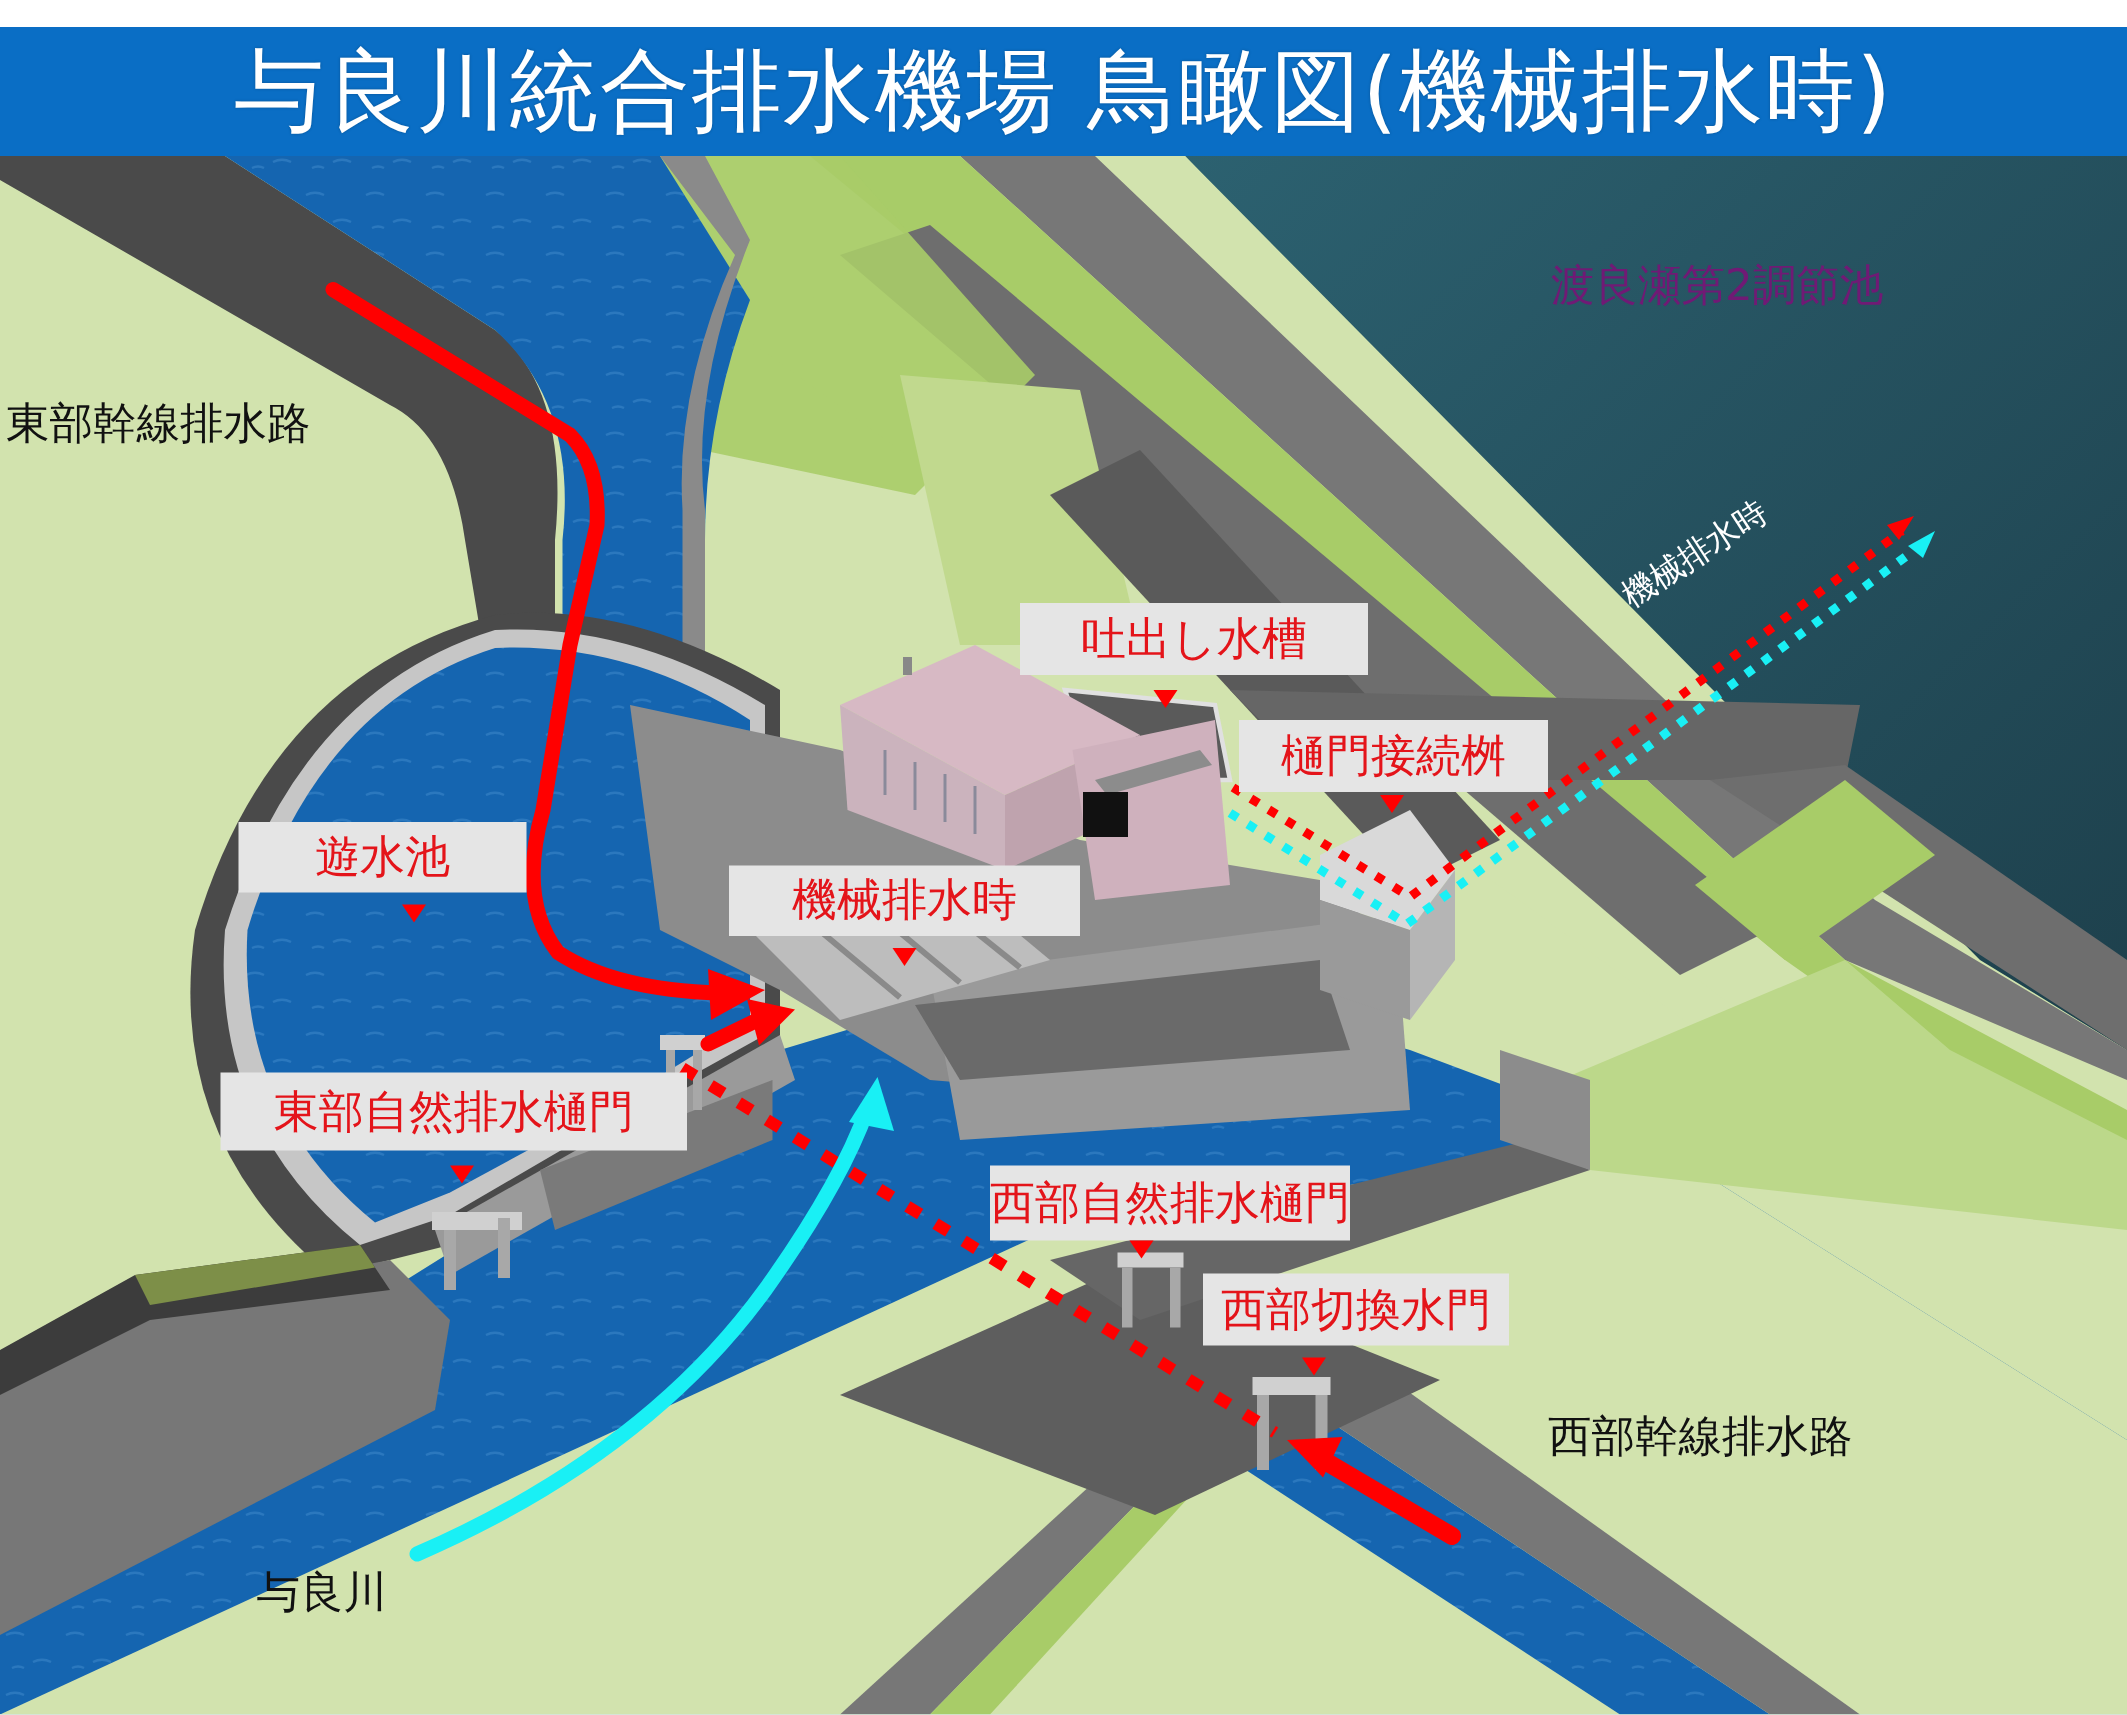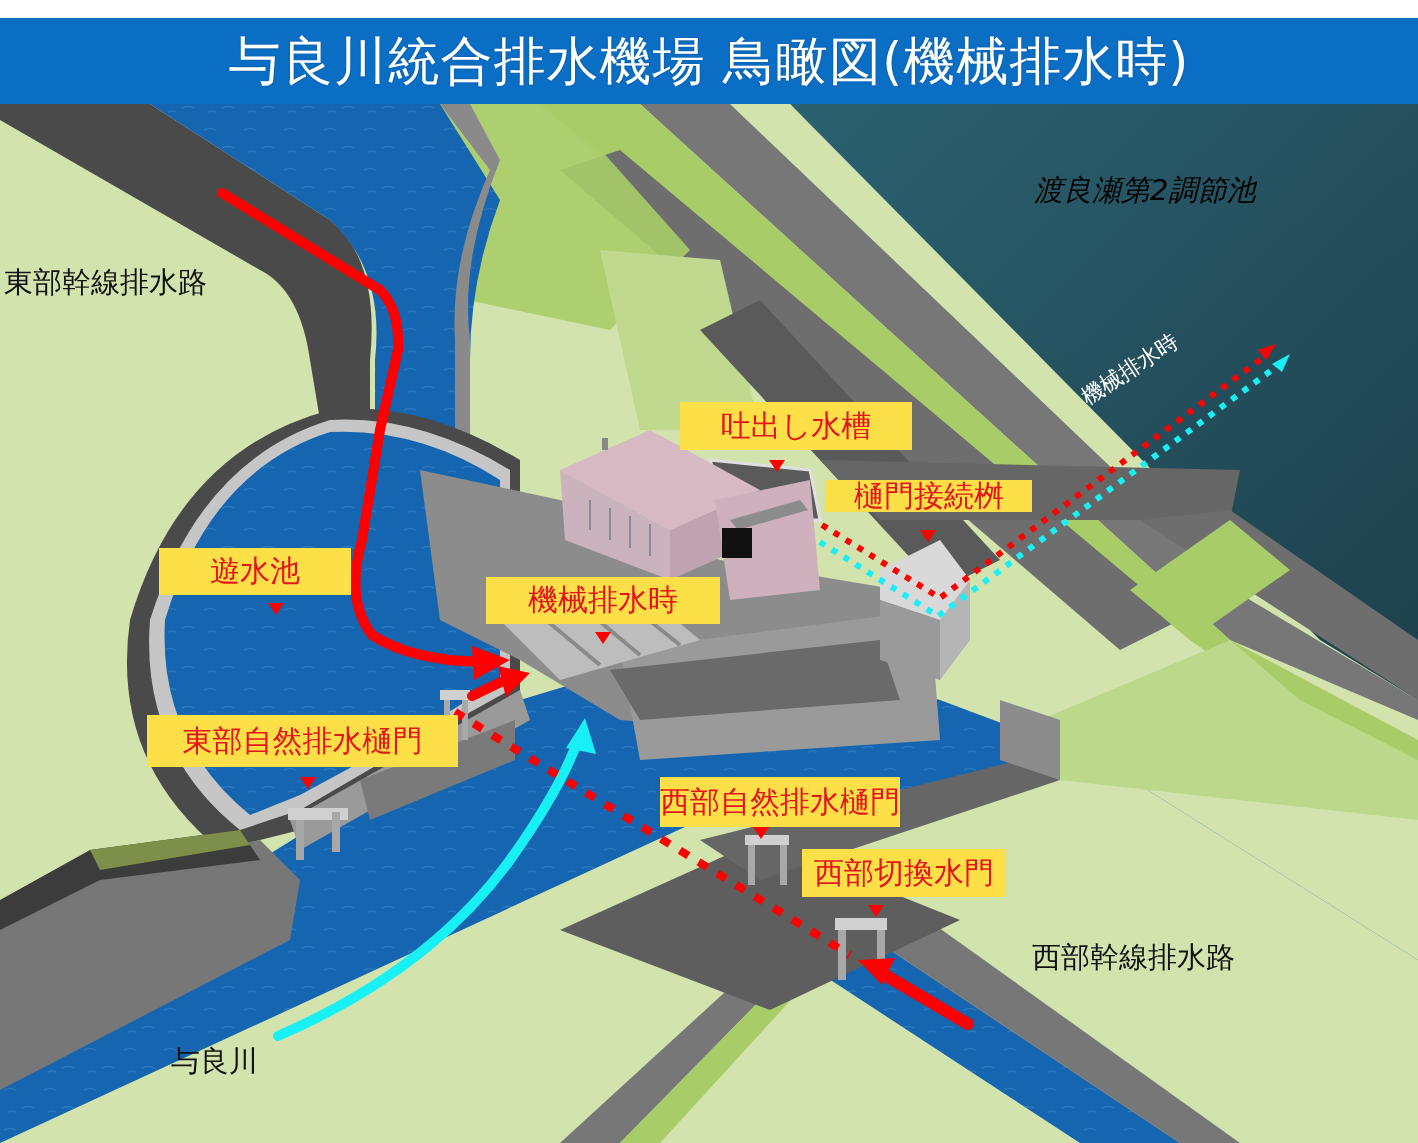--- a/index.html
+++ b/index.html
@@ -1,31 +1,31 @@
 <!DOCTYPE html>
 <html><head>
   <meta charset="utf-8">
   <style>
     html, body { margin: 0; padding: 0; background: #ffffff; }
     body { width: 1418px; height: 1143px; position: relative; overflow: hidden;
            font-family: "DejaVu Sans", "Liberation Sans", sans-serif; }
     .title-bar { position: absolute; left: 0; top: 18px; width: 1418px; height: 86px;
                  background: #0a6ec5; display: flex; align-items: center; justify-content: center; }
-    .title-text { color: #ffffff; font-size: 52px; letter-spacing: 1px; line-height: 1;
+    .title-text { color: #ffffff; font-size: 60px; letter-spacing: 1px; line-height: 1;
                   text-shadow: 0 0 2px rgba(0,0,0,0.25); white-space: nowrap; }
     .scene { position: absolute; left: 0; top: 104px; width: 1418px; height: 1039px; }
     .scene svg { display: block; }
-    .label { position: absolute; background: #fde047; color: #e4141a; font-size: 30px;
+    .label { position: absolute; background: #e5e5e5; color: #e4141a; font-size: 30px;
              display: flex; align-items: center; justify-content: center; white-space: nowrap; }
     .marker { position: absolute; width: 0; height: 0;
               border-left: 8px solid transparent; border-right: 8px solid transparent;
               border-top: 12px solid #ff0000; }
     .plain-label { position: absolute; font-size: 29px; white-space: nowrap; line-height: 1; }
     .dark { color: #111111; }
-    .light { color: #000000; font-style: italic; }
+    .light { color: #701a75; }
     .rotated { position: absolute; color: #ffffff; font-size: 22px; white-space: nowrap;
                transform-origin: left bottom; transform: rotate(-33deg); }
   </style>
 </head>
 <body>
 
 <div class="title-bar">
   <span class="title-text">与良川統合排水機場 鳥瞰図(機械排水時)</span>
 </div>
 
@@ -157,21 +157,21 @@
 <span class="plain-label dark" style="left:1032px; top:943px;">西部幹線排水路</span>
 <span class="plain-label dark" style="left:171px; top:1019px;margin-top:28px;">与良川</span>
 <span class="plain-label light" style="left:1034px; top:176px;">渡良瀬第2調節池</span>
 <span class="rotated" style="left:1092px; top:382px;">機械排水時</span>
 
 <div class="label" style="left:680px; top:402px; width:232px; height:48px;">
   <span>吐出し水槽</span>
 </div>
 <div class="marker" style="left:769px; top:460px;"></div>
 
-<div class="label" style="left:826px; top:480px; width:206px; height:32px;">
+<div class="label" style="left:826px; top:480px; width:206px; height:48px;">
   <span>樋門接続桝</span>
 </div>
 <div class="marker" style="left:920px; top:530px;"></div>
 
 <div class="label" style="left:159px; top:548px; width:192px; height:47px;">
   <span>遊水池</span>
 </div>
 <div class="marker" style="left:268px; top:603px;"></div>
 
 <div class="label" style="left:486px; top:577px; width:234px; height:47px;">

